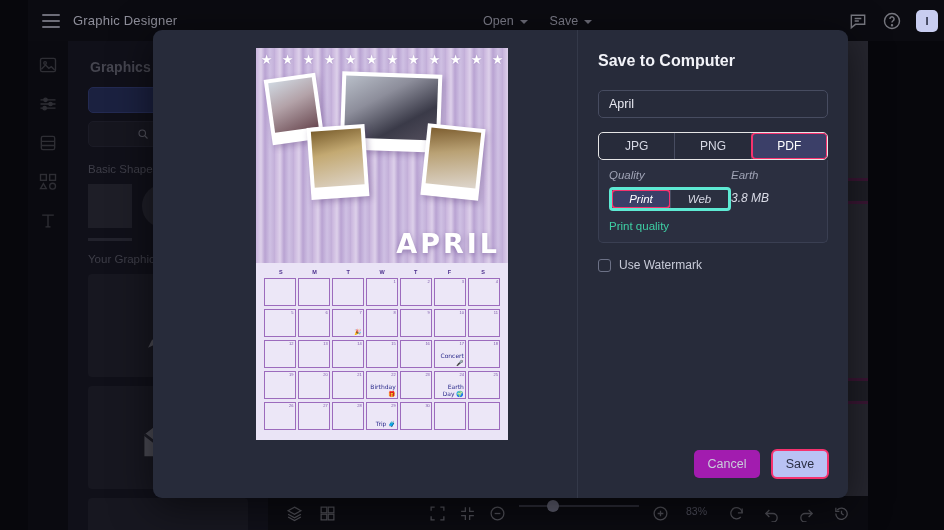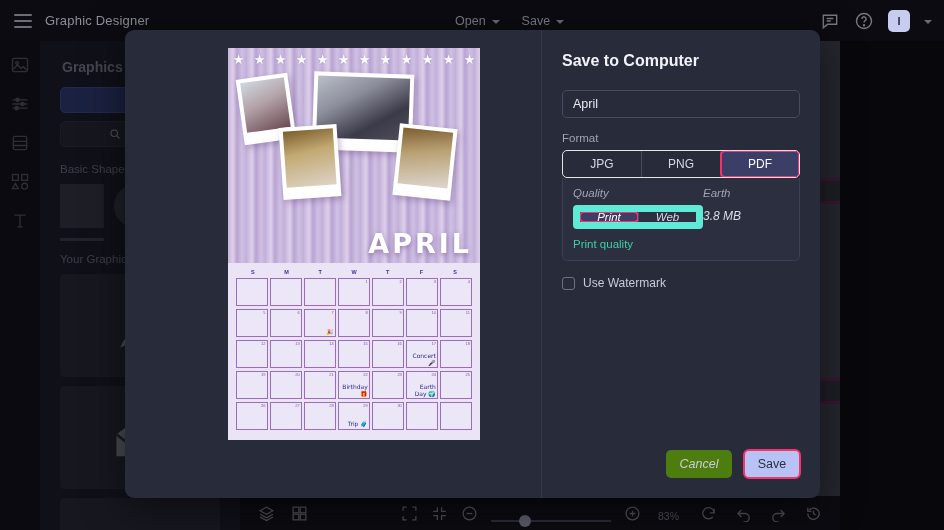--- a/index.html
+++ b/index.html
@@ -2,21 +2,21 @@
 <html><head>
 <meta charset="utf-8">
 <style>
   * { box-sizing: border-box; margin: 0; padding: 0; }
   html, body {
     width: 944px; height: 530px;
     background: #07070c;
     font-family: "Liberation Sans", sans-serif;
     overflow: hidden;
   }
-  #app { position: relative; width: 840px; height: 530px; }
+  #app { position: relative; width: 840px; height: 530px; margin-left: 28px; }
 
   
   .topbar {
     position: absolute; top: 0; left: 0; width: 944px; height: 41px;
     background: #0b0b11; display: flex; align-items: center;
     z-index: 5;
   }
   .hamburger { margin-left: 14px; width: 18px; height: 14px;
     display: flex; flex-direction: column; justify-content: space-between; cursor: pointer; }
   .hamburger i { display: block; height: 2px; background: #6d6d78; border-radius: 1px; }
@@ -85,21 +85,21 @@
 
   
   .bottombar {
     position: absolute; left: 240px; bottom: 0; right: 0; height: 34px;
     background: #0b0b11; display: flex; align-items: center; z-index: 6;
   }
   .bicon { width: 17px; height: 17px; opacity: .32; cursor: pointer; }
   .bicon svg { width: 100%; height: 100%; display: block; }
   .bb-left { display: flex; gap: 16px; margin-left: 18px; }
   .bb-center { position: absolute; left: 50%; transform: translateX(-50%);
-    display: flex; align-items: flex-end; gap: 13px; }
+    display: flex; align-items: flex-start; gap: 13px; }
   .zslider { width: 120px; height: 2px; background: #2b2b36; position: relative; }
   .zhandle { position: absolute; left: 28px; top: -5px; width: 12px; height: 12px;
     border-radius: 50%; background: #5a5a6a; }
   .zlabel { font-size: 10.5px; color: #4d4d5a; margin-left: 4px; }
   .bb-right { position: absolute; right: 18px; display: flex; gap: 18px; }
 
   
   .modal {
     position: absolute; left: 125px; top: 30px; width: 695px; height: 468px;
     background: #272b3a; border-radius: 9px; z-index: 20;
@@ -173,39 +173,39 @@
   .fmt-btn:last-child { border-right: none; }
   .fmt-btn.sel { background: #3b3f68; color: #fff; }
   .hl { outline: 2.5px solid #f5326e; outline-offset: -1px; border-radius: 4px; }
 
   .qbox { border: 1px solid #3a3f52; border-top: none; border-radius: 0 0 5px 5px;
     padding: 9px 10px 10px 10px; background: #2b2f40; }
   .qrow { display: flex; font-style: italic; }
   .qcol { flex: 1; }
   .qcol.sz { flex: 0 0 86px; }
   .q-label { font-size: 11.5px; color: #9fa3b5; margin-bottom: 6px; }
-  .q-toggle { display: inline-flex; border: 7px solid #5eead4; border-radius: 4px;
+  .q-toggle { display: inline-flex; border: 3px solid #5eead4; border-radius: 4px;
     overflow: hidden; height: 24px; }
   .q-btn { width: 58px; display: flex; align-items: center; justify-content: center;
     font-size: 11.5px; color: #d6d8e4; cursor: pointer; }
   .q-btn.sel { background: #3b3f68; color: #fff; }
   .q-btn.div { border-left: 1px solid #474c60; }
   .q-size { font-size: 12px; color: #d9dbe6; padding-top: 4px; }
   .q-note { font-size: 11.5px; color: #3ecfa4; margin-top: 9px; }
 
   .wm-row { display: flex; align-items: flex-end; gap: 8px; margin-top: 15px; }
   .wm-box { width: 13px; height: 13px; border: 1.5px solid #6c7186;
     border-radius: 3px; cursor: pointer; }
   .wm-label { font-size: 12px; color: #c8cbd8; }
 
   .m-actions { position: absolute; right: 20px; bottom: 20px;
     display: flex; gap: 12px; align-items: center; }
   .btn { height: 28px; border-radius: 5px; display: flex; align-items: center;
     justify-content: center; font-size: 12.5px; cursor: pointer; }
-  .btn-cancel { width: 66px; background: #4d7c0f; color: #c9ccda; font-style: italic; }
+  .btn-cancel { width: 66px; background: #a21caf; color: #c9ccda; }
   .btn-save { width: 56px; background: #b9c2f4; color: #2b2f45; }
 </style>
 </head>
 <body>
 
 <div id="app">
 
   <div class="topbar">
     <div class="hamburger">
       <i></i>
@@ -572,21 +572,20 @@
 
     </div>
 
     <div class="m-divider"></div>
 
     <div class="m-right">
       <div class="m-h1">Save to Computer</div>
 
       <div class="m-input" placeholder="Filename">April</div>
 
-      <div class="m-label">Format</div>
       <div class="fmt-row">
         <div class="fmt-btn">JPG</div>
         <div class="fmt-btn">PNG</div>
         <div class="fmt-btn sel hl">PDF</div>
       </div>
 
       <div class="qbox">
         <div class="qrow">
           <div class="qcol">
             <div class="q-label">Quality</div>

